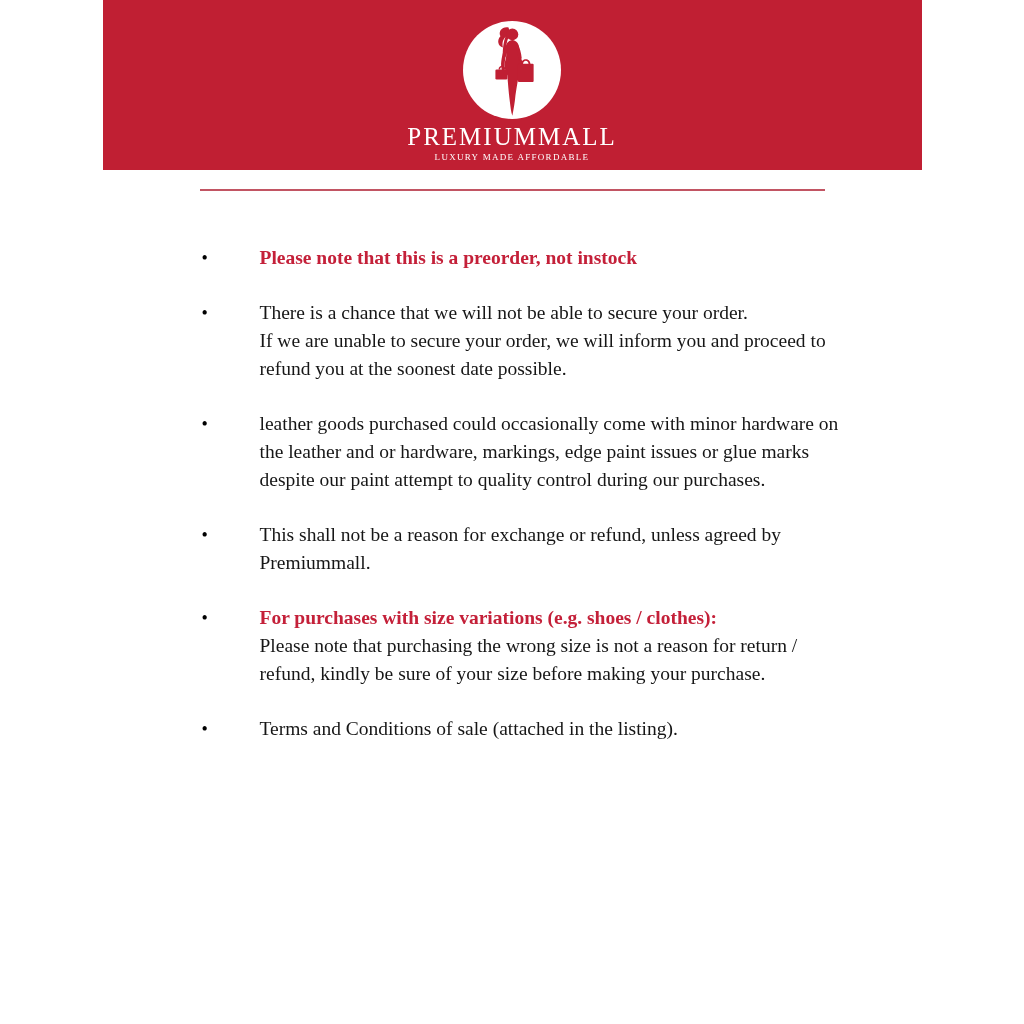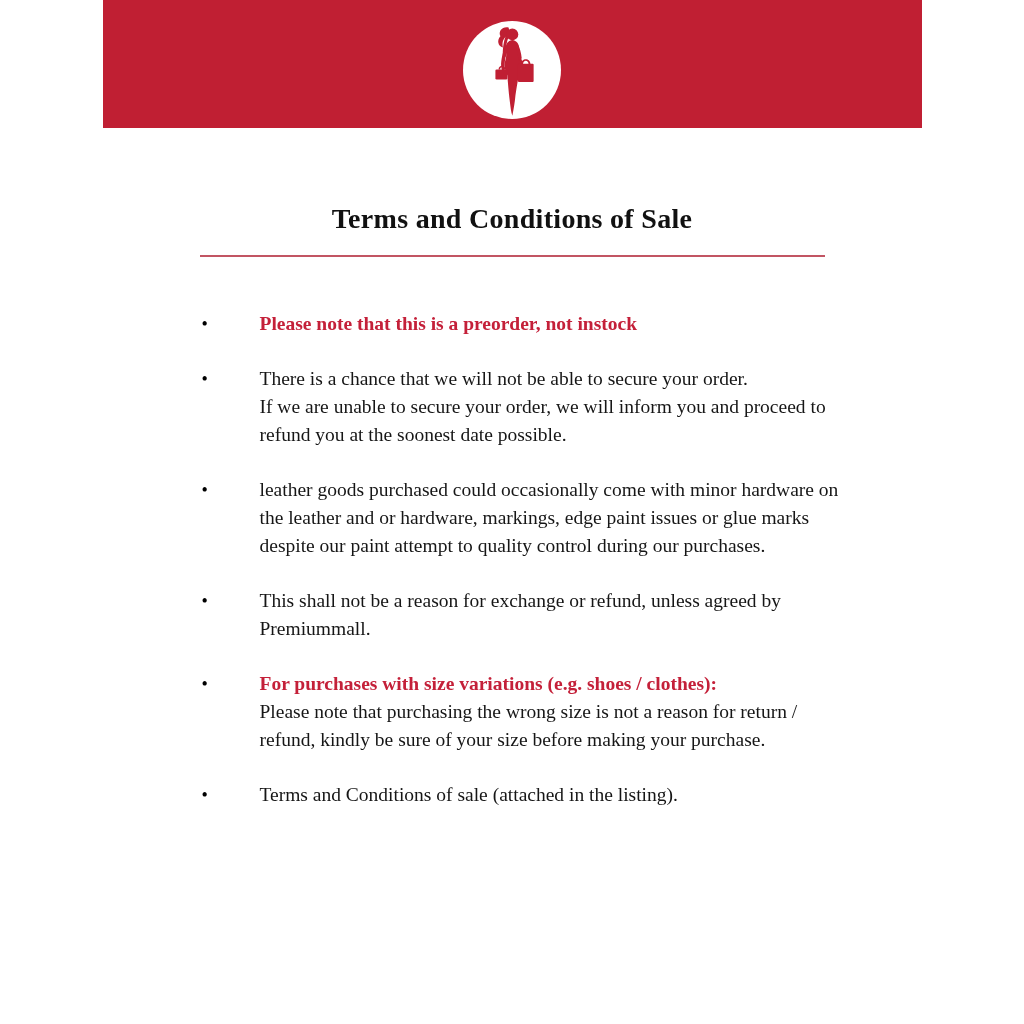--- a/index.html
+++ b/index.html
@@ -12,21 +12,21 @@
   *{box-sizing:border-box;}
   html,body{margin:0;padding:0;}
   body{
     width:1024px;height:1024px;
     background:#FFFFFF;
     font-family:"Liberation Serif","DejaVu Serif",serif;
     overflow:hidden;
   }
   
   .banner{
-    width:819px;height:128px;
+    width:819px;height:170px;
     margin:0 auto;
     background:var(--banner-red);
     display:flex;flex-direction:column;align-items:center;
     padding-top:21px;
   }
   .logo-circle{
     width:98px;height:98px;border-radius:50%;
     background:var(--logo-white);
     display:flex;align-items:flex-end;justify-content:center;
     overflow:hidden;
@@ -39,21 +39,20 @@
     letter-spacing:2px;
     margin-top:5px;
     white-space:nowrap;
   }
   .brand-tagline{
     color:var(--logo-white);
     font-size:9px;line-height:1.1;
     letter-spacing:1.3px;
     margin-top:3px;
     white-space:nowrap;
-    text-decoration:underline;
   }
   
   .doc{
     width:625px;margin:0 auto;
   }
   .doc-title{
     font-size:28px;font-weight:bold;
     color:#111;
     text-align:center;
     margin:74px 0 0 0;
@@ -123,21 +122,20 @@
         <path d="M64 63 C64 52 79 52 79 63 L76 63 C76 55 67 55 67 63 Z"></path>
         <rect x="59" y="62" width="25" height="29" rx="1.5"></rect>
       </g>
     </svg>
   </div>
   <div class="brand-name">PREMIUMMALL</div>
   <div class="brand-tagline">LUXURY MADE AFFORDABLE</div>
 </header>
 
 <main class="doc">
-  <h1 class="doc-title">Terms and Conditions of Sale</h1>
   <hr class="title-divider">
   <ul class="terms-list" id="terms-list">
       <li>
         <span class="bullet">•</span>
         <div class="item-text">
           <div class="line em">Please note that this is a preorder, not instock</div>
         </div>
       </li>
       <li>
         <span class="bullet">•</span>

